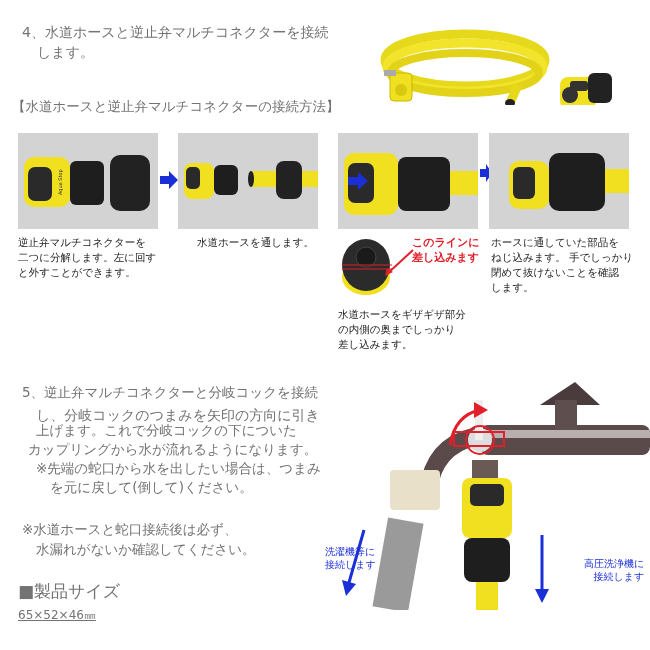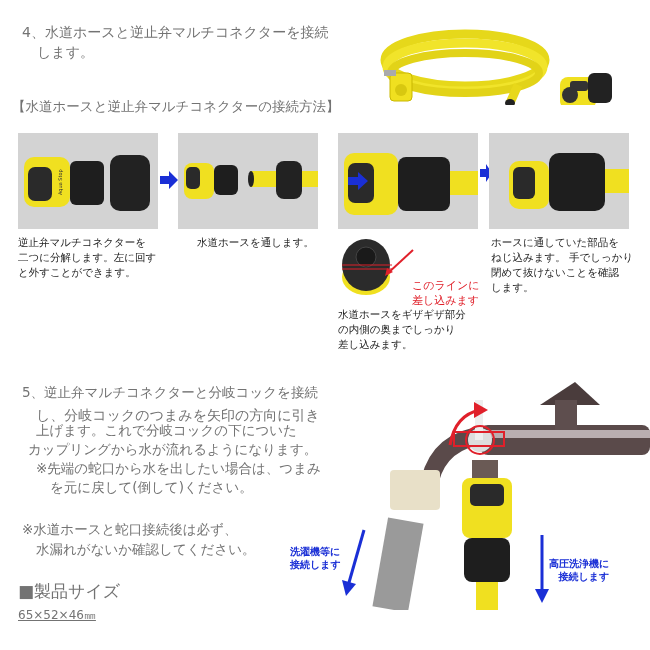--- a/index.html
+++ b/index.html
@@ -2,22 +2,22 @@
 <html><head>
 <meta charset="utf-8">
 <style>
   html, body { margin:0; padding:0; background:#ffffff; }
   body { width:650px; height:650px; position:relative; overflow:hidden;
          font-family:"DejaVu Sans","Liberation Sans",sans-serif; color:#222; }
   .abs { position:absolute; }
   .txt { font-size:13px; line-height:18px; color:#737373; white-space:pre; }
   .small { font-size:10.5px; line-height:15px; color:#222; white-space:pre; }
   .photo { position:absolute; background:#d3d3d3; overflow:hidden; }
-  .red { color:#e0202a; font-weight:normal;margin-top:43px; }
-  .blue-label { color:#1a2fd6; font-weight:bold; font-size:10px; line-height:13px; white-space:pre; }
+  .red { color:#e0202a; font-weight:bold; }
+  .blue-label { color:#1a2fd6; font-weight:normal; font-size:10px; line-height:13px; white-space:pre;margin-left:35px; }
 </style>
 </head>
 <body>
 
 <div class="abs txt" style="left:22px;top:22px;font-size:14px;line-height:20px;">4、水道ホースと逆止弁マルチコネクターを接続</div>
 <div class="abs txt" style="left:37px;top:42px;font-size:14px;line-height:20px;">します。</div>
 
 <div class="abs" style="left:370px;top:15px;width:270px;height:90px;">
   <svg width="270" height="90" viewBox="0 0 270 90">
     <ellipse cx="95" cy="45" rx="80" ry="26" fill="none" stroke="#e6d81a" stroke-width="9"></ellipse>

